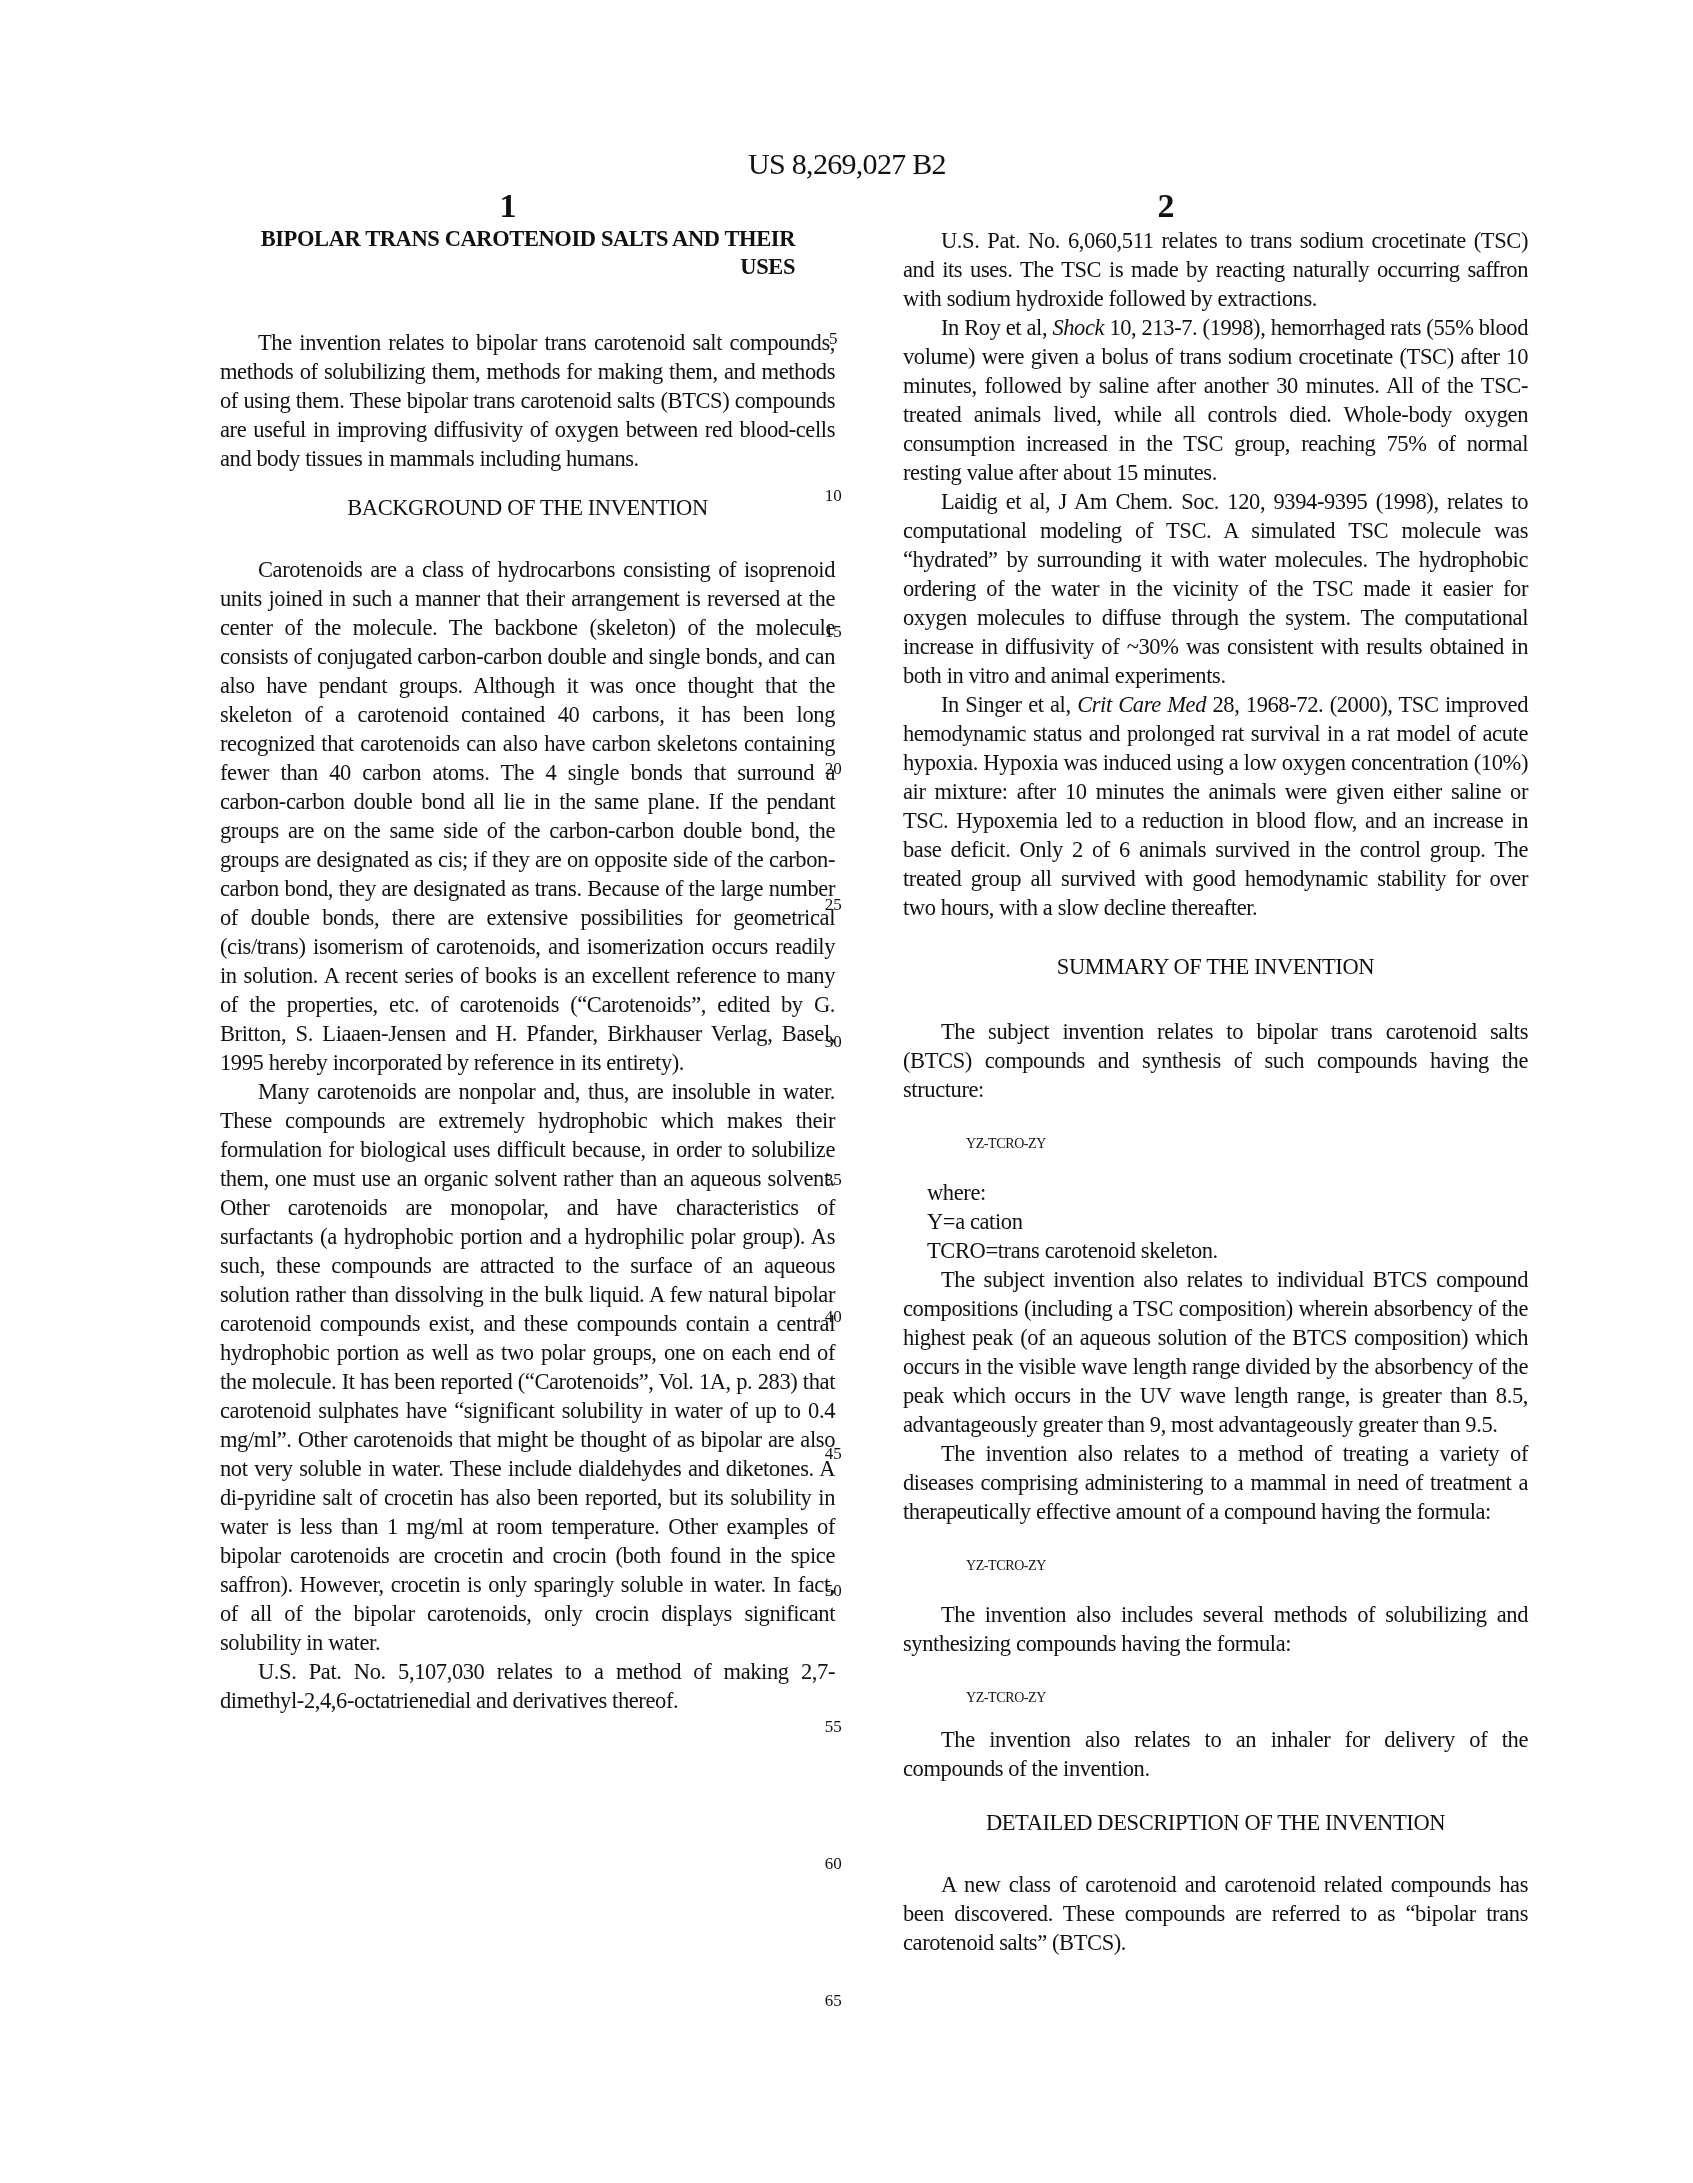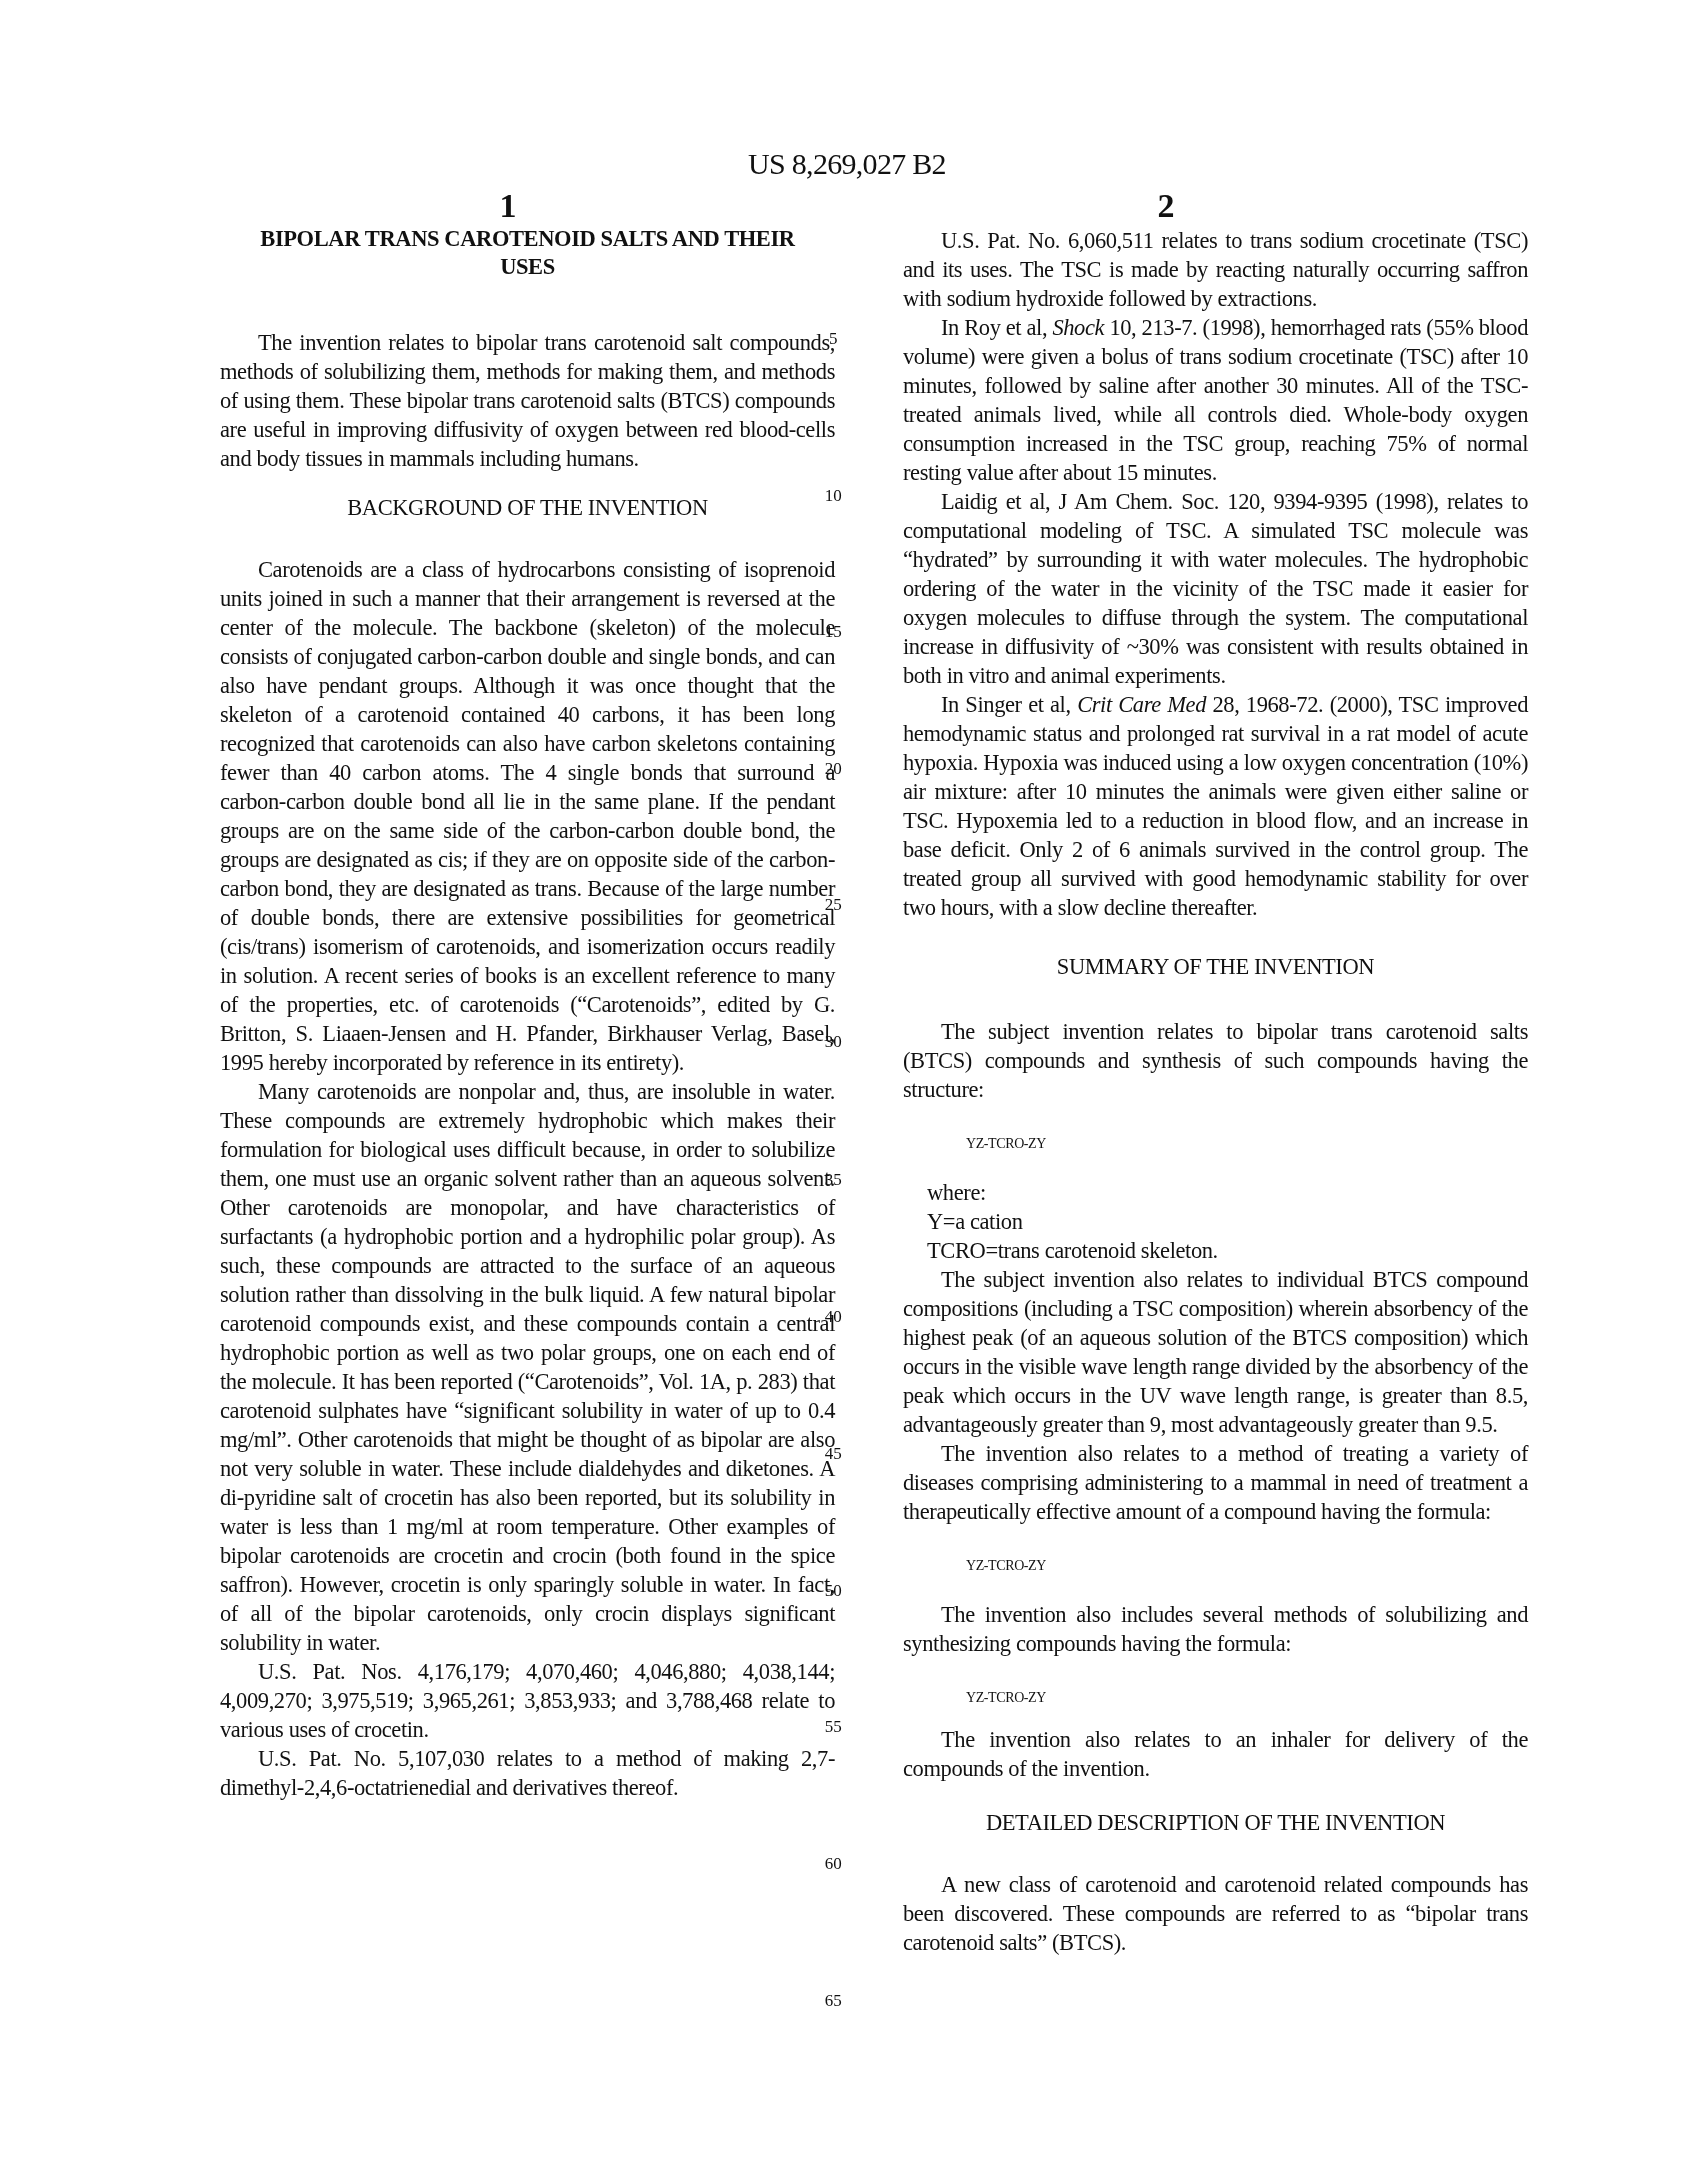--- a/index.html
+++ b/index.html
@@ -6,42 +6,41 @@
   body { width:1694px; height:2183px; position:relative; overflow:hidden;
          font-family:"Liberation Serif","DejaVu Serif",serif; color:#111; }
   .header { position:absolute; top:147px; left:0; width:1694px; text-align:center;
             font-size:30px; letter-spacing:-0.7px; }
   .colnum { position:absolute; top:187px; font-size:34px; font-weight:bold; text-align:center; width:66px; }
   .col { position:absolute; top:225px; width:615px; font-size:22.5px; line-height:29px;
          text-align:justify; letter-spacing:-0.4px; }
   .col.left { left:220px; }
   .col.right { left:903px; width:625px; top:226px; }
   .col p { margin:0; text-indent:38px; hyphens:manual; }
-  .title { text-align:center; font-weight:bold; text-indent:0 !important; margin:0 0 46px 0 !important; line-height:28.4px; }
+  .title { text-align:right; font-weight:bold; text-indent:0 !important; margin:0 0 46px 0 !important; line-height:28.4px; }
   .heading { text-align:center; text-indent:0 !important; margin:0 !important; }
   .formula { text-indent:0 !important; padding-left:63px; font-size:14px; margin:0 !important; }
   .plain { text-indent:0 !important; padding-left:24px; }
   .linenums { position:absolute; left:820px; top:0; width:26.5px; font-size:17px; text-align:center; }
   .linenums span { position:absolute; left:0; width:26.5px; text-align:center; }
   em { font-style:italic; }
 </style>
 </head>
 <body>
 
 <div class="header">US 8,269,027 B2</div>
 <div class="colnum" style="left:475px;">1</div>
 <div class="colnum" style="left:1133px;">2</div>
 
 <div class="col left">
   <p class="title" style="padding:0 40px;">BIPOLAR TRANS CAROTENOID SALTS AND THEIR USES</p>
   <p>The invention relates to bipolar trans carotenoid salt compounds, methods of solubilizing them, methods for making them, and methods of using them. These bipolar trans carotenoid salts (BTCS) compounds are useful in improving diffusivity of oxygen between red blood-cells and body tissues in mammals including humans.</p>
   <p class="heading" style="margin:20px 0 33px 0 !important;">BACKGROUND OF THE INVENTION</p>
   <p style="margin-top:33px;">Carotenoids are a class of hydrocarbons consisting of isoprenoid units joined in such a manner that their arrangement is reversed at the center of the molecule. The backbone (skeleton) of the molecule consists of conjugated carbon-carbon double and single bonds, and can also have pendant groups. Although it was once thought that the skeleton of a carotenoid contained 40 carbons, it has been long recognized that carotenoids can also have carbon skeletons containing fewer than 40 carbon atoms. The 4 single bonds that surround a carbon-carbon double bond all lie in the same plane. If the pendant groups are on the same side of the carbon-carbon double bond, the groups are designated as cis; if they are on opposite side of the carbon-carbon bond, they are designated as trans. Because of the large number of double bonds, there are extensive possibilities for geometrical (cis/trans) isomerism of carotenoids, and isomerization occurs readily in solution. A recent series of books is an excellent reference to many of the properties, etc. of carotenoids (“Carotenoids”, edited by G. Britton, S. Liaaen-Jensen and H. Pfander, Birkhauser Verlag, Basel, 1995 hereby incorporated by reference in its entirety).</p>
   <p>Many carotenoids are nonpolar and, thus, are insoluble in water. These compounds are extremely hydrophobic which makes their formulation for biological uses difficult because, in order to solubilize them, one must use an organic solvent rather than an aqueous solvent. Other carotenoids are monopolar, and have characteristics of surfactants (a hydrophobic portion and a hydrophilic polar group). As such, these compounds are attracted to the surface of an aqueous solution rather than dissolving in the bulk liquid. A few natural bipolar carotenoid compounds exist, and these compounds contain a central hydrophobic portion as well as two polar groups, one on each end of the molecule. It has been reported (“Carotenoids”, Vol. 1A, p. 283) that carotenoid sulphates have “significant solubility in water of up to 0.4 mg/ml”. Other carotenoids that might be thought of as bipolar are also not very soluble in water. These include dialdehydes and diketones. A di-pyridine salt of crocetin has also been reported, but its solubility in water is less than 1 mg/ml at room temperature. Other examples of bipolar carotenoids are crocetin and crocin (both found in the spice saffron). However, crocetin is only sparingly soluble in water. In fact, of all of the bipolar carotenoids, only crocin displays significant solubility in water.</p>
-  <p>U.S. Pat. Nos. 4,176,179; 4,070,460; 4,046,880; 4,038,144; 4,009,270; 3,975,519; 3,965,261; 3,853,933; and 3,788,468 relate to various uses of crocetin.</p>
   <p>U.S. Pat. No. 5,107,030 relates to a method of making 2,7-dimethyl-2,4,6-octatrienedial and derivatives thereof.</p>
 </div>
 
 <div class="linenums">
   <span style="top:329px;">5</span>
   <span style="top:486px;">10</span>
   <span style="top:622px;">15</span>
   <span style="top:759px;">20</span>
   <span style="top:895px;">25</span>
   <span style="top:1032px;">30</span>

